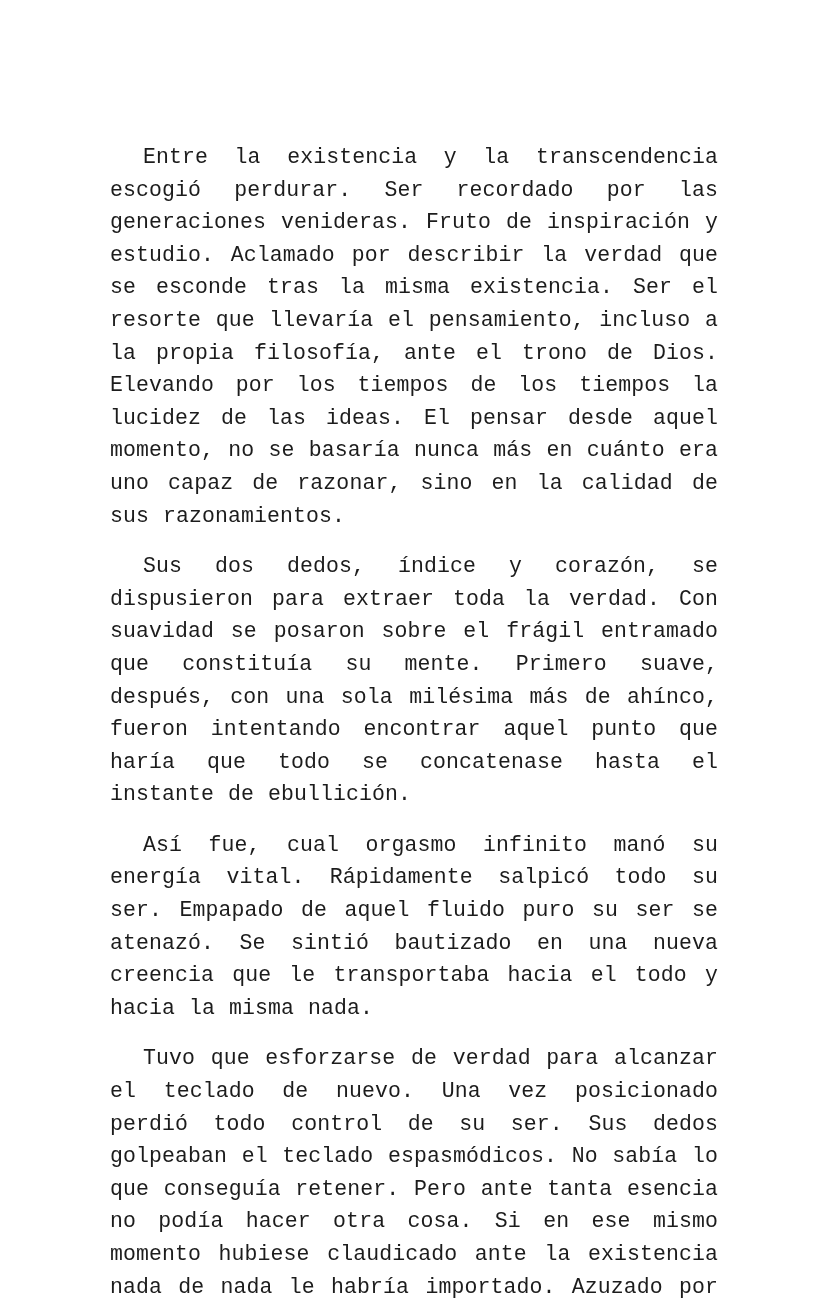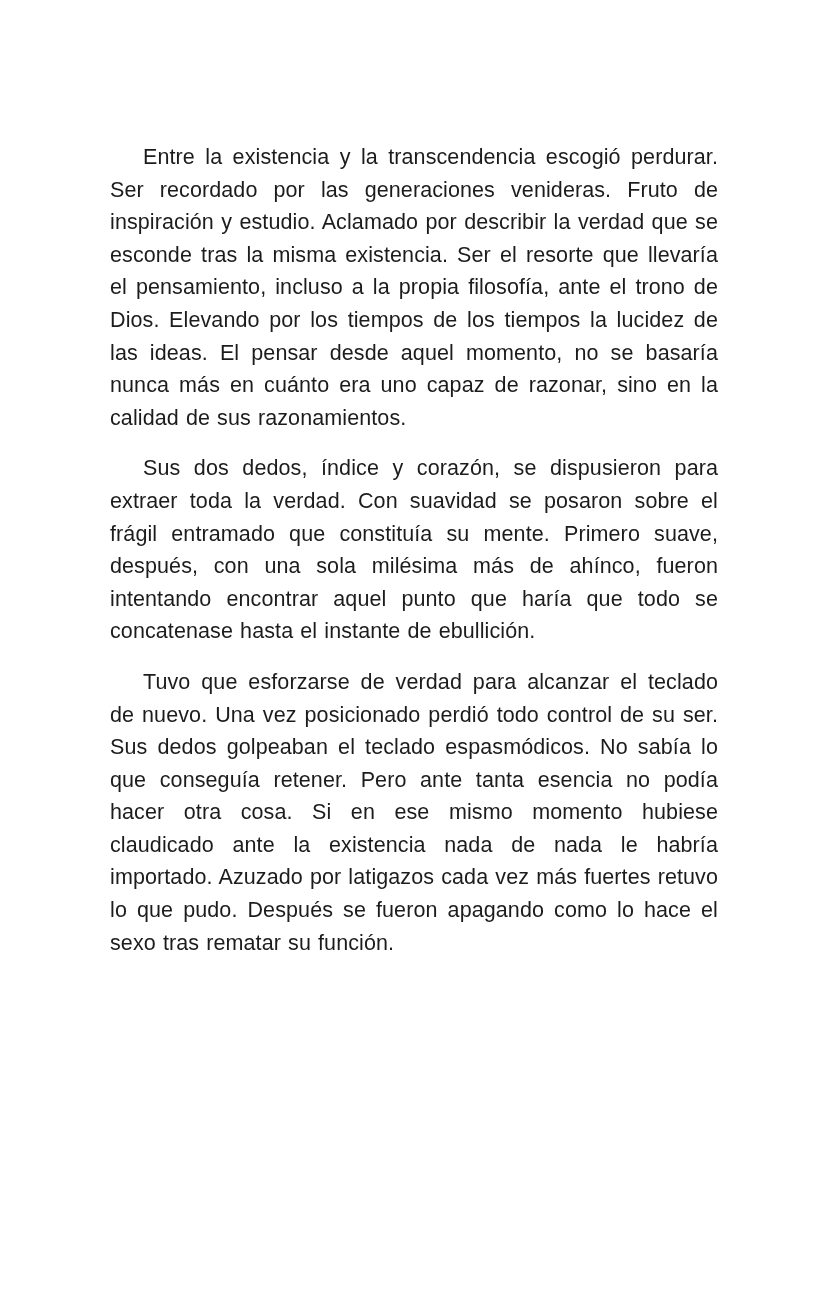--- a/index.html
+++ b/index.html
@@ -11,32 +11,33 @@
     position: relative;
     width: 827px;
     height: 1299px;
     background: #ffffff;
     overflow: hidden;
     box-sizing: border-box;
     padding: 141px 109px 0 110px;
   }
   .text-block p {
     margin: 0 0 18px 0;
-    font-family: Liberation Sans, sans-serif;
+    font-family: Liberation Mono, monospace;
     font-size: 21.5px;
     line-height: 32.6px;
     color: #1c1c1c;
     text-align: justify;
     text-indent: 33px;
     letter-spacing: 0.1px;
     word-spacing: 1px;
   }
 </style>
 </head>
 <body>
 
 <div class="page">
   <div class="text-block">
     <p>Entre la existencia y la transcendencia escogió perdurar. Ser recordado por las generaciones venideras. Fruto de inspiración y estudio. Aclamado por describir la verdad que se esconde tras la misma existencia. Ser el resorte que llevaría el pensamiento, incluso a la propia filosofía, ante el trono de Dios. Elevando por los tiempos de los tiempos la lucidez de las ideas. El pensar desde aquel momento, no se basaría nunca más en cuánto era uno capaz de razonar, sino en la calidad de sus razonamientos.</p>
     <p>Sus dos dedos, índice y corazón, se dispusieron para extraer toda la verdad. Con suavidad se posaron sobre el frágil entramado que constituía su mente. Primero suave, después, con una sola milésima más de ahínco, fueron intentando encontrar aquel punto que haría que todo se concatenase hasta el instante de ebullición.</p>
+    <p>Así fue, cual orgasmo infinito manó su energía vital. Rápidamente salpicó todo su ser. Empapado de aquel fluido puro su ser se atenazó. Se sintió bautizado en una nueva creencia que le transportaba hacia el todo y hacia la misma nada.</p>
     <p>Tuvo que esforzarse de verdad para alcanzar el teclado de nuevo. Una vez posicionado perdió todo control de su ser. Sus dedos golpeaban el teclado espasmódicos. No sabía lo que conseguía retener. Pero ante tanta esencia no podía hacer otra cosa. Si en ese mismo momento hubiese claudicado ante la existencia nada de nada le habría importado.  Azuzado por latigazos cada vez más fuertes retuvo lo que pudo. Después se fueron apagando como lo hace el sexo tras rematar su función.</p>
   </div>
 </div>
 
 </body></html>

